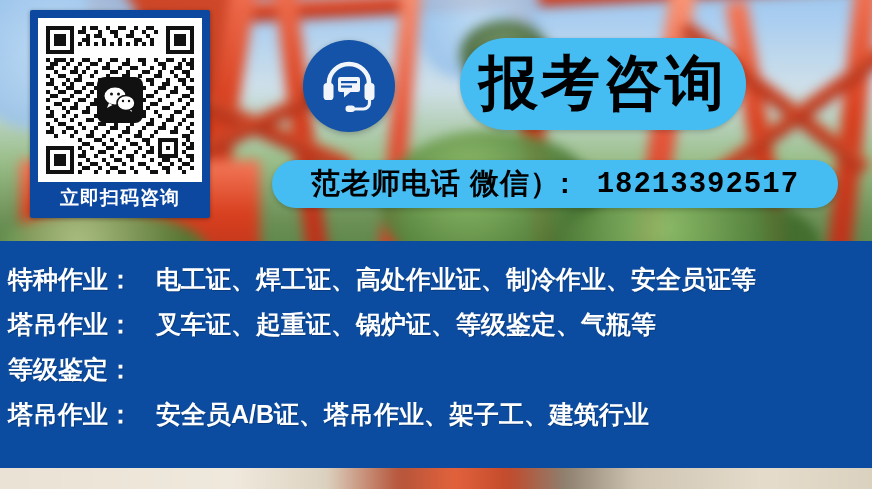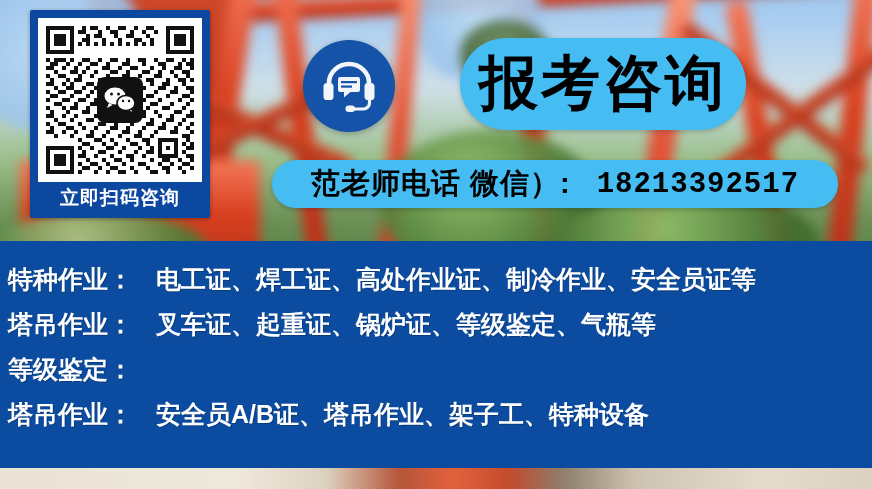--- a/index.html
+++ b/index.html
@@ -621,21 +621,21 @@
     </div>
     <div class="cat-row">
       <span class="cat-label">塔吊作业：</span>
       <span class="cat-items">叉车证、起重证、锅炉证、等级鉴定、气瓶等</span>
     </div>
     <div class="cat-row">
       <span class="cat-label">等级鉴定：</span>
     </div>
     <div class="cat-row">
       <span class="cat-label">塔吊作业：</span>
-      <span class="cat-items">安全员A/B证、塔吊作业、架子工、特种设备</span>
+      <span class="cat-items">安全员A/B证、塔吊作业、架子工、建筑行业</span>
     </div>
   </div>
 
   <div class="bottom-strip">
     <div class="bottom-strip-inner"></div>
   </div>
 
 </div>
 
 </body></html>

